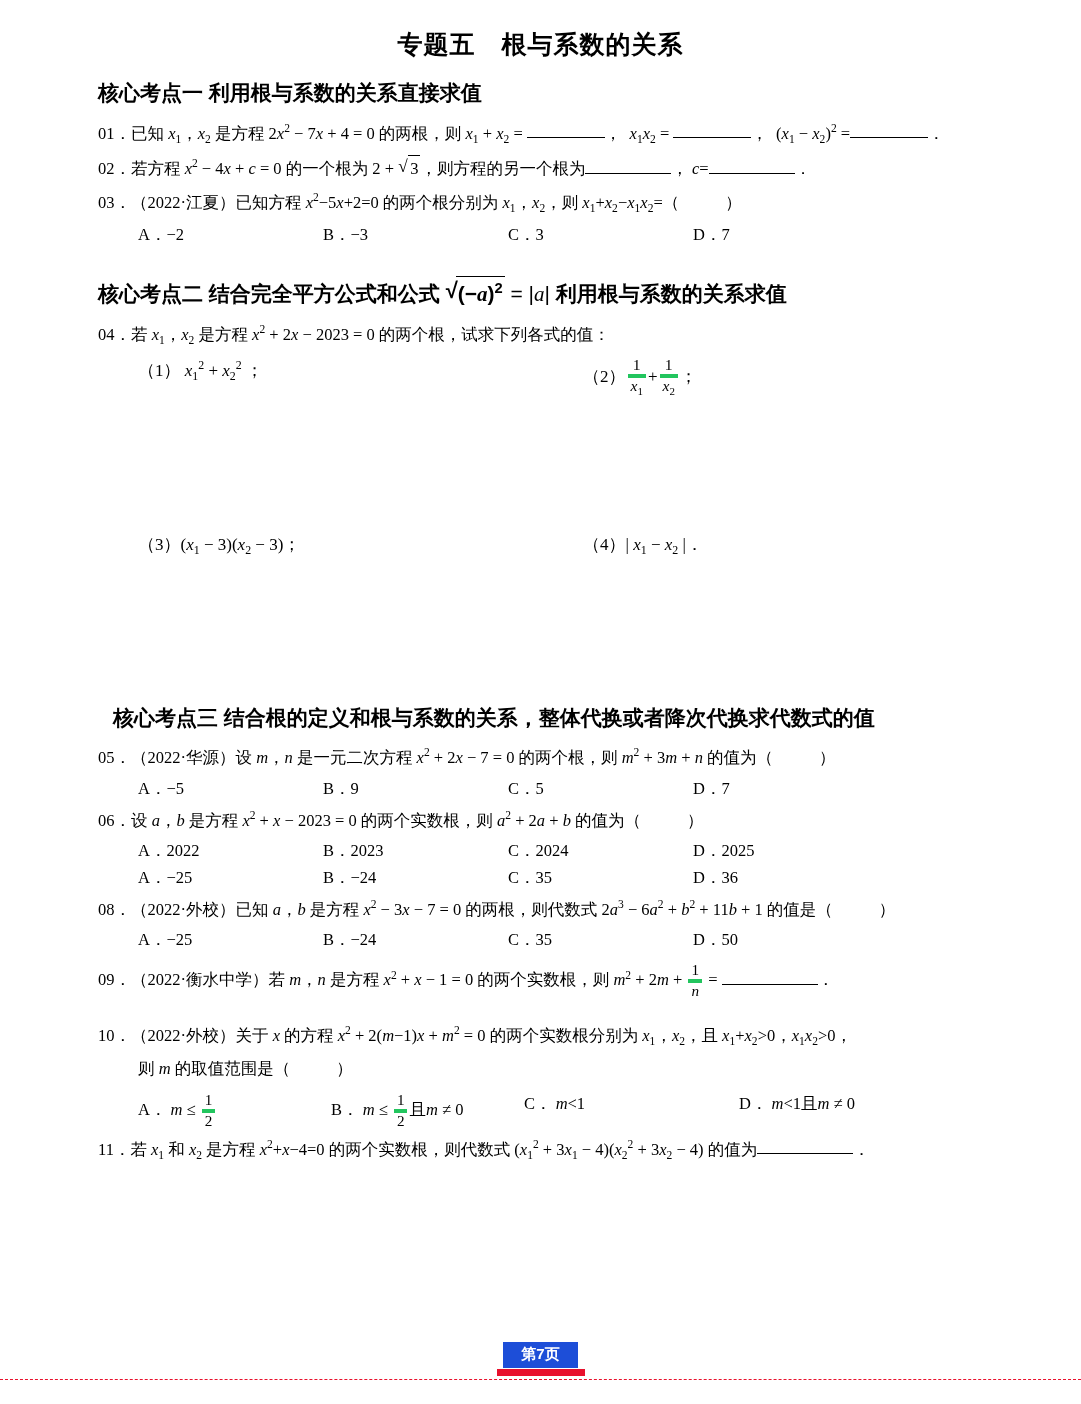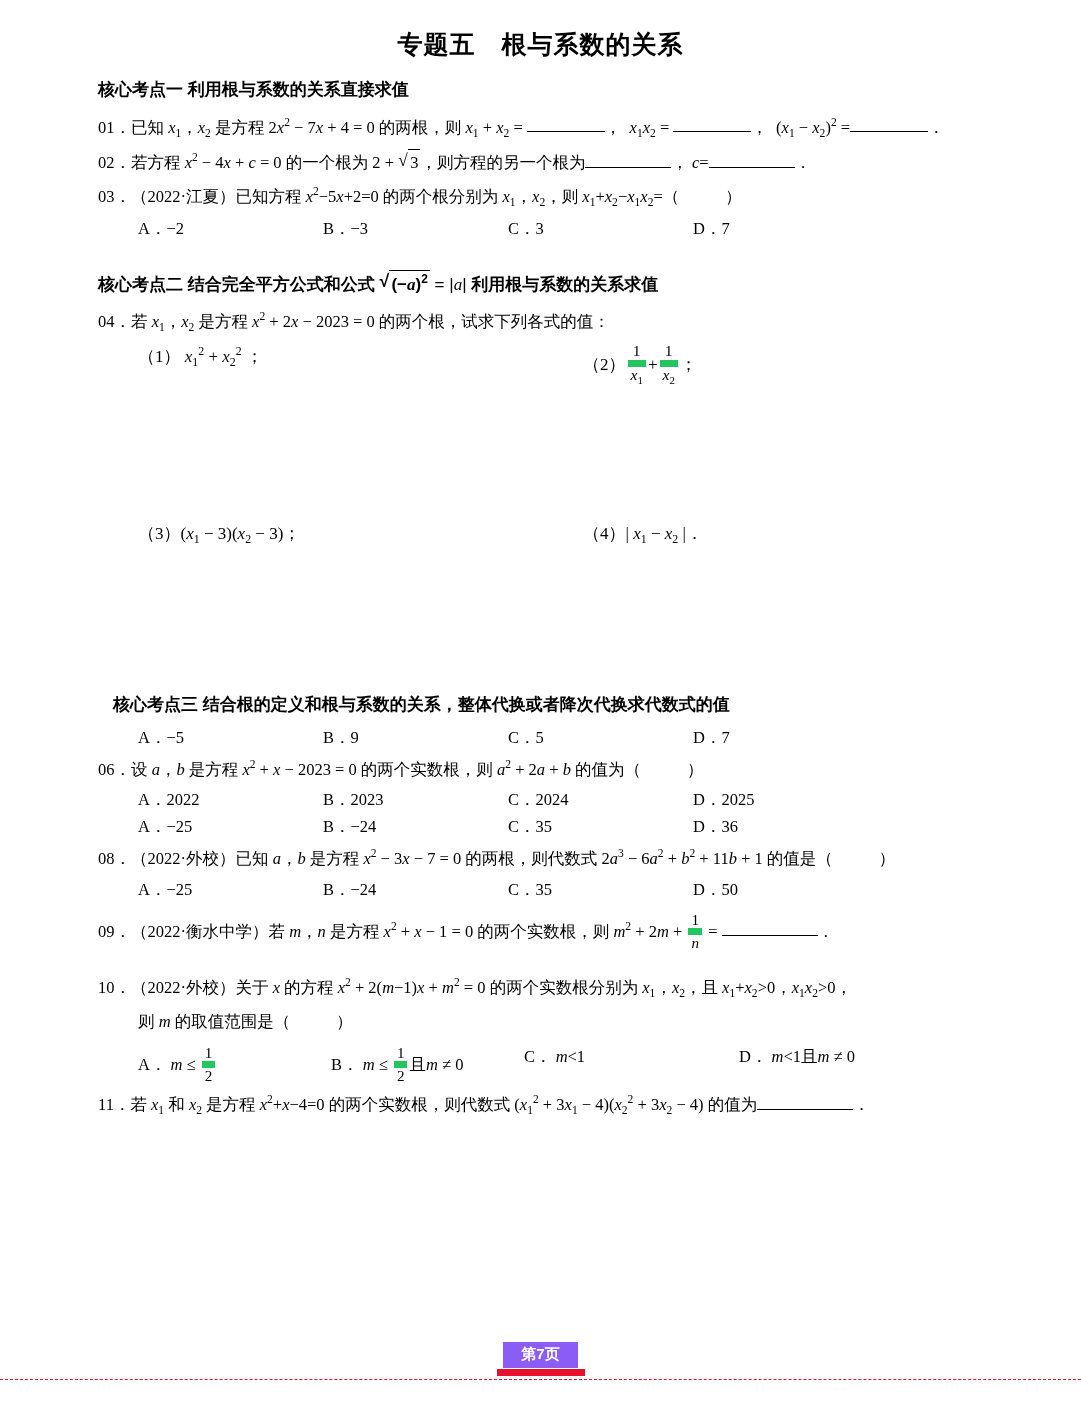--- a/index.html
+++ b/index.html
@@ -22,21 +22,21 @@
     font-family:Liberation Serif, serif;
     font-weight:bold;
     font-size:25px;
     letter-spacing:1px;
     margin:28px 0 14px 0;
   }
   .content { margin:0 95px 0 98px; }
   .kp {
     font-family:"Liberation Sans", sans-serif;
     font-weight:bold;
-    font-size:17px;
+    font-size:21px;
     margin:16px 0 10px 0;
     line-height:1.5;
   }
   .q {
     font-size:16.5px;
     line-height:1.62;
     margin:6px 0;
     position:relative;
   }
   .q .num { }
@@ -64,21 +64,21 @@
     display:inline-block;
     vertical-align:middle;
     text-align:center;
     font-size:0.92em;
     line-height:1.08;
     margin:0 2px;
     position:relative;
     top:-1px;
   }
   .frac .n { display:block; padding:0 3px; }
-  .frac .d { display:block; border-top:7px solid #22c55e; padding:0 3px; }
+  .frac .d { display:block; border-top:4px solid #22c55e; padding:0 3px; }
   .sqrt {
     display:inline-block;
     position:relative;
     padding-left:10px;
   }
   .sqrt:before {
     content:"\221A";
     position:absolute;
     left:0; top:-2px;
     font-size:1.05em;
@@ -90,21 +90,21 @@
   }
   .gap-a { height:118px; }
   .gap-b { height:112px; }
   .footer {
     position:absolute;
     left:0; right:0; bottom:64px;
     text-align:center;
   }
   .pagebox {
     display:inline-block;
-    background:#8b5cf6;
+    background:#1d4ed8;
     color:#fff;
     font-family:"Liberation Sans", sans-serif;
     font-size:15px;
     font-weight:bold;
     padding:3px 18px 4px 18px;
   }
   .redbar {
     position:absolute;
     left:50%;
     transform:translateX(-50%);
@@ -167,20 +167,23 @@
 
     <div class="sub">
       <div class="c1">（3）(<i>x</i><span class="sub2">1</span> − 3)(<i>x</i><span class="sub2">2</span> − 3)；</div>
       <div>（4）| <i>x</i><span class="sub2">1</span> − <i>x</i><span class="sub2">2</span> |．</div>
     </div>
 
     <div class="gap-b"></div>
 
     <div class="kp" style="margin-top:24px;margin-left:15px;">核心考点三  结合根的定义和根与系数的关系，整体代换或者降次代换求代数式的值</div>
 
+    <div class="q">
+      <span class="num">05．</span>（2022·华源）设 <i>m</i>，<i>n</i> 是一元二次方程 <i>x</i><span class="sup">2</span> + 2<i>x</i> − 7 = 0 的两个根，则 <i>m</i><span class="sup">2</span> + 3<i>m</i> + <i>n</i> 的值为（<span class="paren"></span>）
+    </div>
     <div class="opts">
       <div class="opt">A．−5</div>
       <div class="opt">B．9</div>
       <div class="opt">C．5</div>
       <div class="opt">D．7</div>
     </div>
 
     <div class="q">
       <span class="num">06．</span>设 <i>a</i>，<i>b</i> 是方程 <i>x</i><span class="sup">2</span> + <i>x</i> − 2023 = 0 的两个实数根，则 <i>a</i><span class="sup">2</span> + 2<i>a</i> + <i>b</i> 的值为（<span class="paren"></span>）
     </div>

